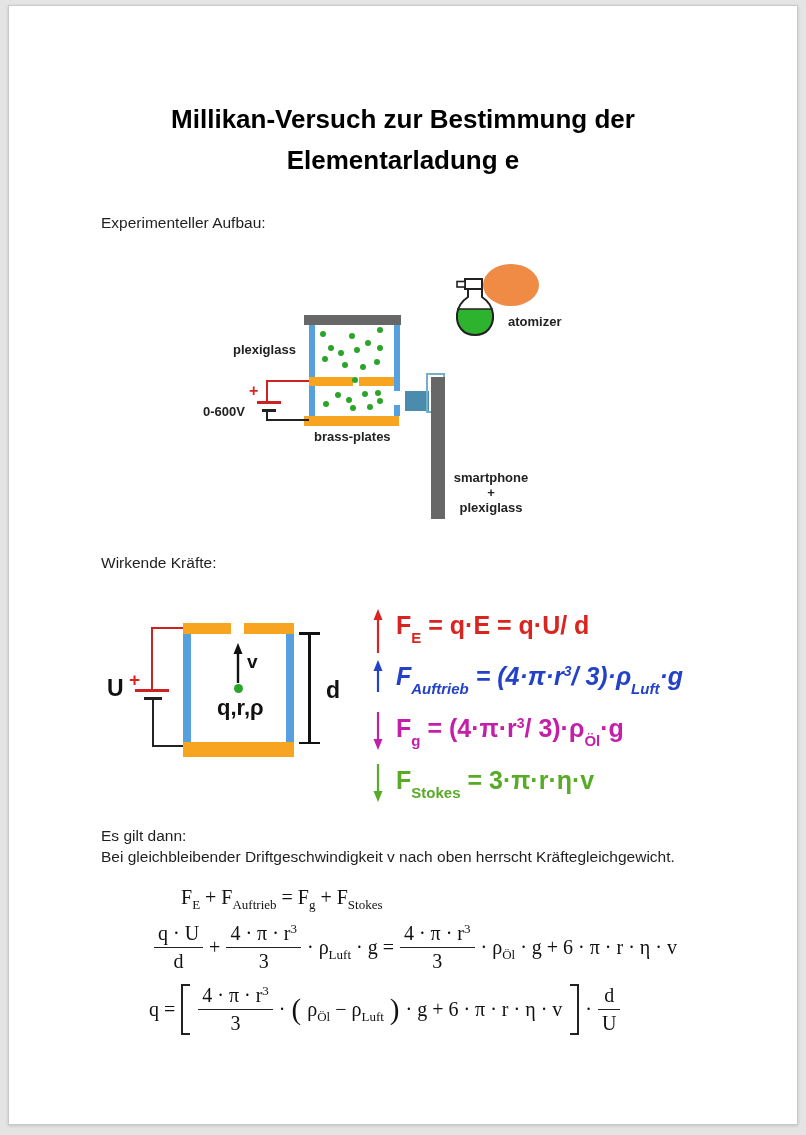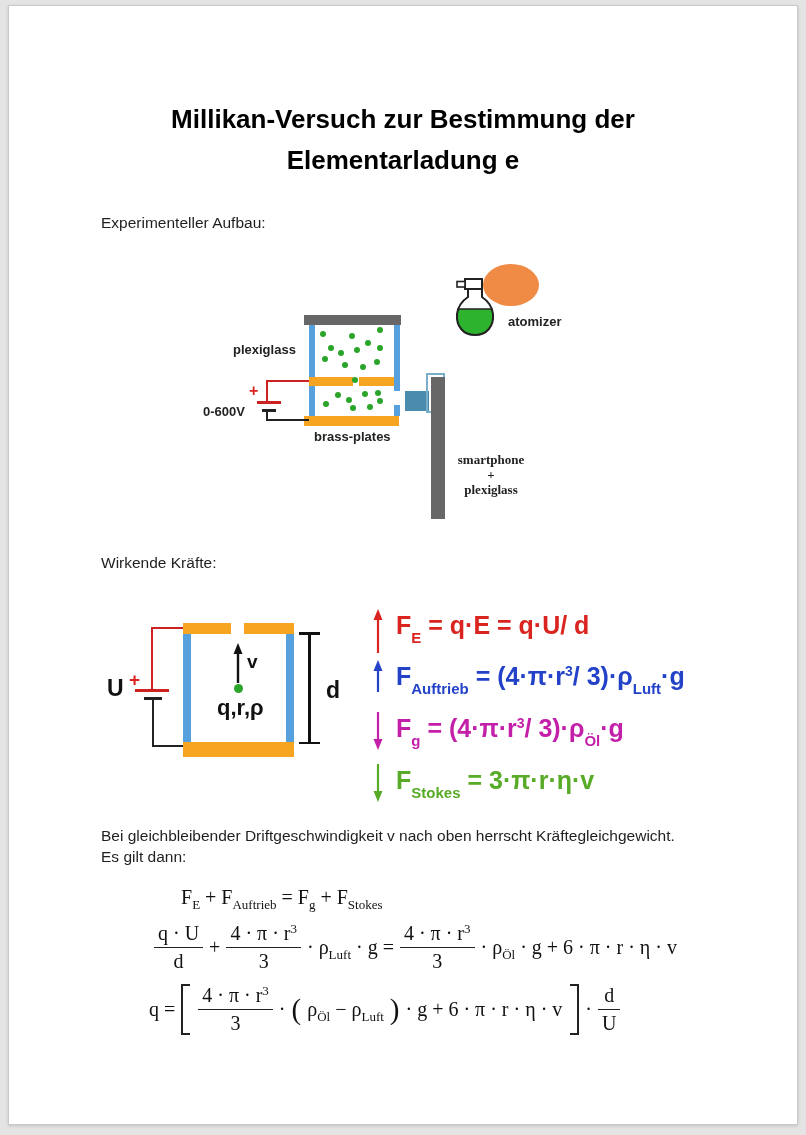--- a/index.html
+++ b/index.html
@@ -112,21 +112,21 @@
     <div class="wire" style="left:70px;top:124px;width:43px;height:2px;background:var(--wire_red);"></div>
     <div class="wire" style="left:70px;top:156px;width:2px;height:9px;background:var(--wire_black);"></div>
     <div class="wire" style="left:70px;top:163px;width:43px;height:2px;background:var(--wire_black);"></div>
 
     <div class="lbl" style="left:37px;top:86px;width:70px;text-align:left;">plexiglass</div>
     <div class="lbl" style="left:118px;top:173px;">brass-plates</div>
 
     <div class="abs lens"></div>
     <div class="abs phone-outline"></div>
     <div class="abs phone-bar"></div>
-    <div class="lbl" style="left:245px;top:196px;width:100px;text-align:center;line-height:15px;font-family:Liberation Serif, serif;">
+    <div class="lbl" style="left:245px;top:214px;width:100px;text-align:center;line-height:15px;">
       <div>smartphone</div>
       <div>+</div>
       <div>plexiglass</div>
     </div>
 
     <div class="abs bulb"></div>
     <svg class="abs" style="left:258px;top:22px;" width="42" height="62" viewBox="0 0 42 62">
       <defs>
         <clipPath id="flaskclip">
             <path d="M14,11 L28,11 L28,19 C34,23 38,28 39,36 C40,48 33,57 21,57 C9,57 2,48 3,36 C4,28 8,23 14,19 Z"></path>
@@ -177,21 +177,21 @@
     <div class="bigbold" style="left:220px;top:76px;font-size:23px;">d</div>
 
     <div class="feq c-red" style="left:265px;top:7px;">
       <svg class="arr" width="14" height="46" viewBox="0 0 14 46">
         <line x1="7" y1="44" x2="7" y2="8" stroke-width="2.2" stroke="#da2420"></line>
         <polygon points="7,0 2.5,11 11.5,11" fill="#da2420"></polygon>
       </svg>
       <span><span>F</span><sub>E</sub><span> = q·E = q·U/ d</span></span>
     </div>
 
-    <div class="feq c-blue" style="left:265px;top:58px;">
+    <div class="feq c-blue" style="left:265px;top:58px;font-style:italic;">
       <svg class="arr" width="14" height="34" viewBox="0 0 14 34">
         <line x1="7" y1="32" x2="7" y2="8" stroke-width="2.2" stroke="#2342c8"></line>
         <polygon points="7,0 2.5,11 11.5,11" fill="#2342c8"></polygon>
       </svg>
       <span><span>F</span><sub>Auftrieb</sub><span> = (4·π·r</span><sup>3</sup><span>/ 3)·ρ</span><sub>Luft</sub><span>·g</span></span>
     </div>
 
     <div class="feq c-mag" style="left:265px;top:110px;">
       <svg class="arr" width="14" height="38" viewBox="0 0 14 38">
         <line x1="7" y1="0" x2="7" y2="28" stroke-width="2.2" stroke="#c31fa9"></line>
@@ -203,22 +203,22 @@
     <div class="feq c-grn" style="left:265px;top:162px;">
       <svg class="arr" width="14" height="38" viewBox="0 0 14 38">
         <line x1="7" y1="0" x2="7" y2="28" stroke-width="2.2" stroke="#58ab27"></line>
         <polygon points="7,38 2.5,27 11.5,27" fill="#58ab27"></polygon>
       </svg>
       <span><span>F</span><sub>Stokes</sub><span> = 3·π·r·η·v</span></span>
     </div>
   </div>
 
   <div class="para">
+    <div>Es gilt dann:</div>
     <div>Bei gleichbleibender Driftgeschwindigkeit v nach oben herrscht Kräftegleichgewicht.</div>
-    <div>Es gilt dann:</div>
   </div>
 
   <div class="meq" style="left:172px;top:880px;">
     <span><span>F</span><sub>E</sub><span> + F</span><sub>Auftrieb</sub><span> = F</span><sub>g</sub><span> + F</span><sub>Stokes</sub></span>
   </div>
 
   <div class="meq" style="left:145px;top:916px;">
     <span class="fr"><span class="n">q · U</span><span class="d">d</span></span>
     <span>+</span>
     <span class="fr"><span class="n"><span>4 · π · r</span><sup>3</sup></span><span class="d">3</span></span>

